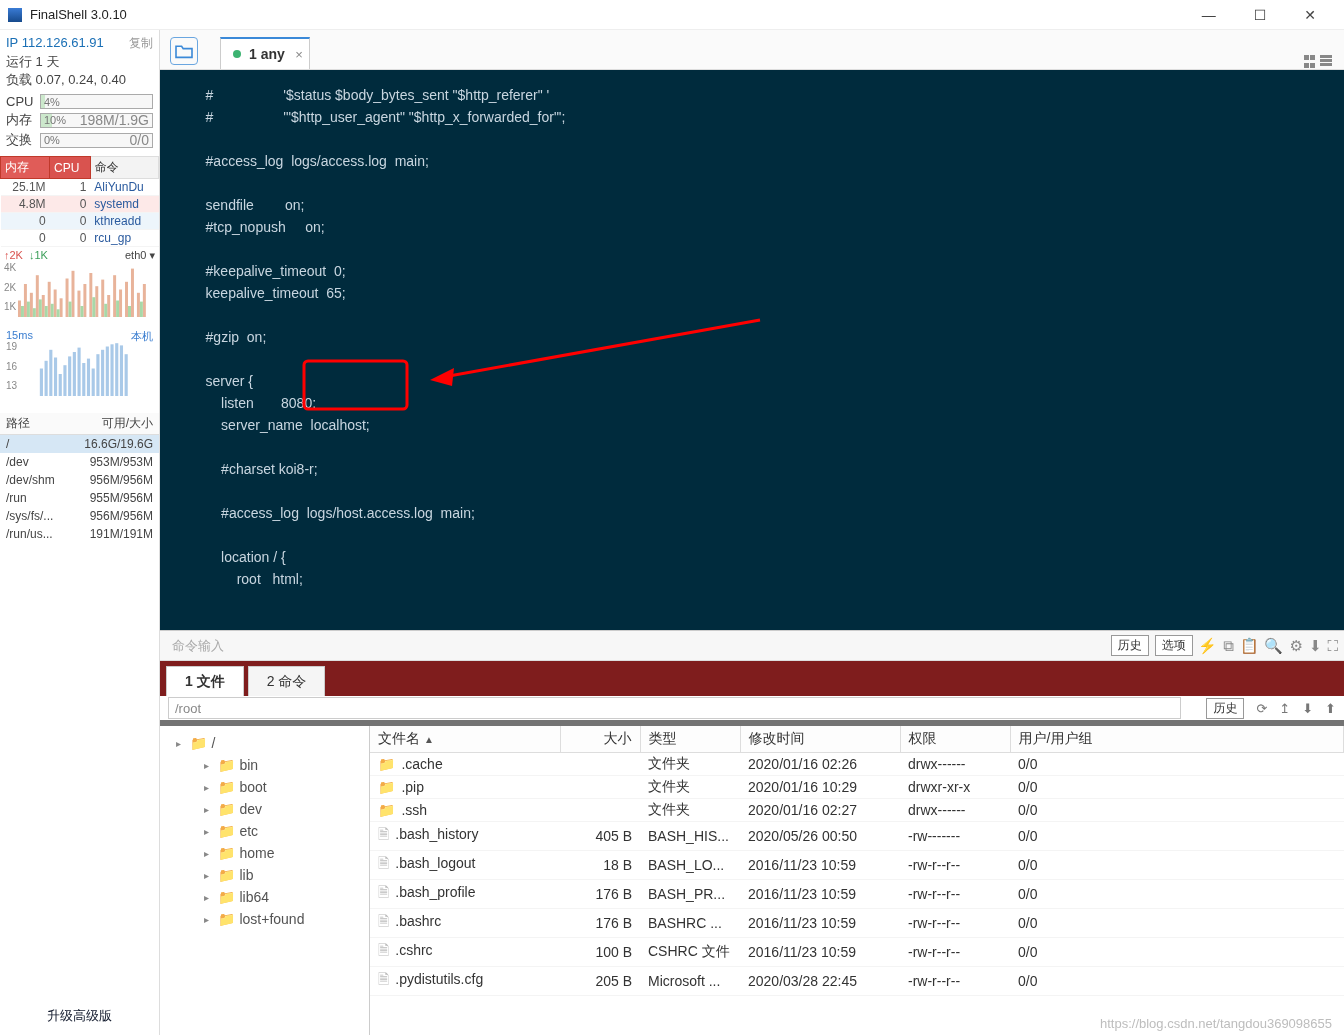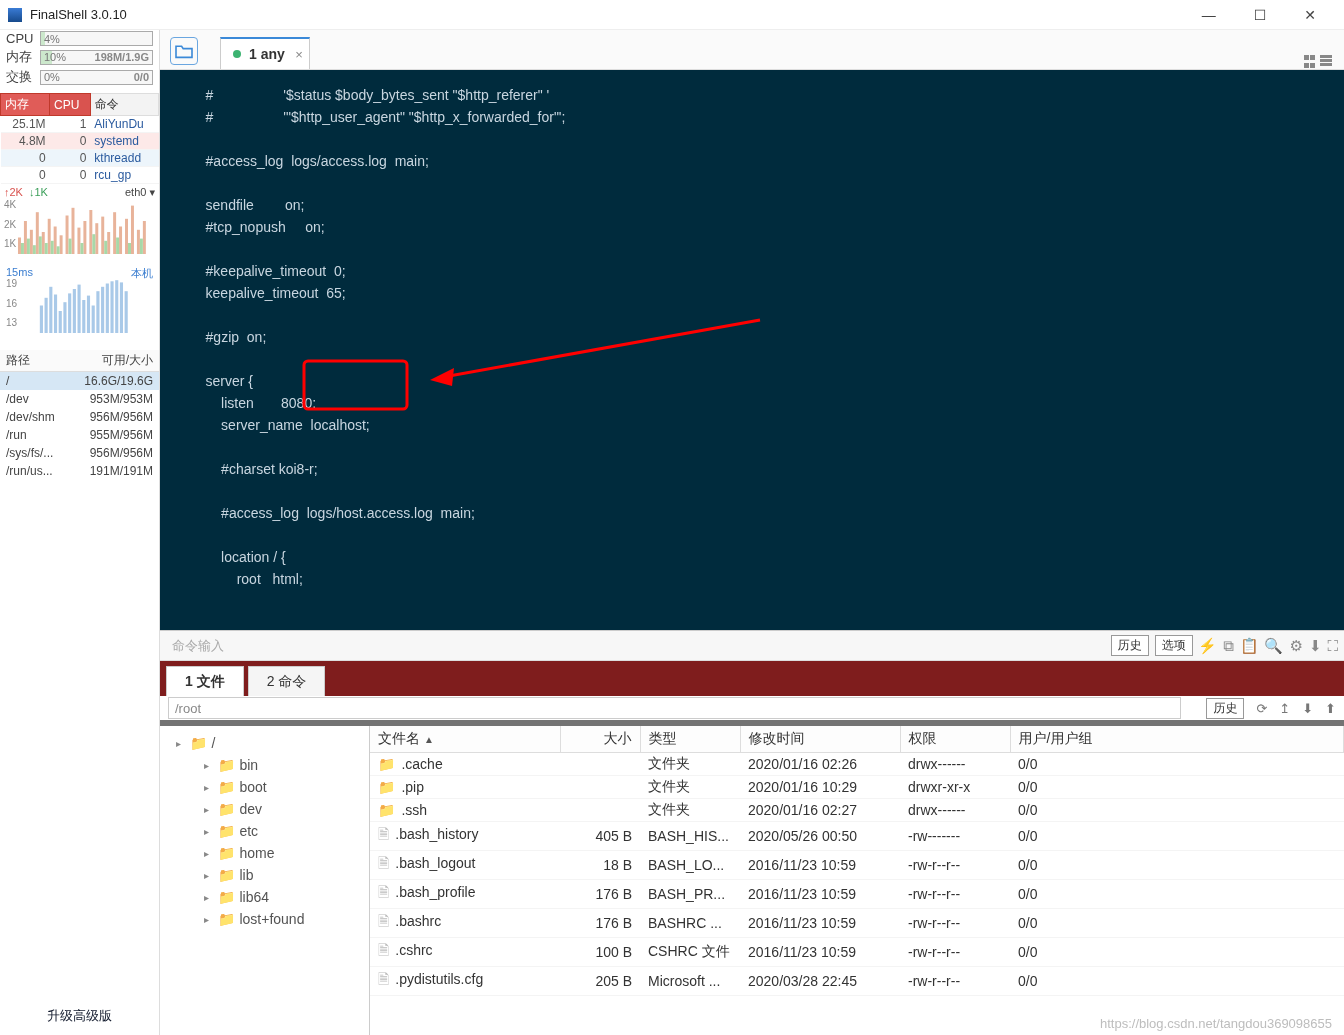--- a/index.html
+++ b/index.html
@@ -15,21 +15,21 @@
 
 .sidebar { position:absolute; left:0; top:30px; width:160px; bottom:0; background:#fff; border-right:1px solid #ddd; }
 .sidebar .info { padding:4px 6px; color:#444; font-size:13px; }
 .sidebar .info .row { display:flex; justify-content:space-between; padding:1px 0;}
 .sidebar .info .ip { color:#1a6fb5; }
 .sidebar .info .copy { color:#999; font-size:12px;}
 .sidebar .stat { display:flex; align-items:center; padding:1px 6px; gap:4px;}
 .sidebar .stat .lbl { width:30px; color:#444;}
 .sidebar .stat .bar { flex:1; height:15px; border:1px solid #aaa; background:#f7f7f7; position:relative; font-size:11px; color:#777; display:flex; align-items:center; padding-left:3px;}
 .sidebar .stat .bar .fill { position:absolute; left:0; top:0; bottom:0; background:#cce8cc;}
-.sidebar .stat .sub { font-size:11px; color:#888; margin-left:0;font-weight:bold;}
+.sidebar .stat .sub { font-size:14px; color:#888; margin-left:0;}
 
 
 .proctbl { margin-top:6px; font-size:12px; width:100%; border-collapse:collapse;}
 .proctbl th { background:#d9534f; color:#fff; font-weight:normal; padding:2px 4px; text-align:left; border:1px solid #c0392b;}
 .proctbl th:first-child { background:#e05c58;}
 .proctbl th:nth-child(2) { background:#d9534f;}
 .proctbl th:nth-child(3) { background:#f3f3f3; color:#333; border-color:#ddd;}
 .proctbl td { padding:1px 4px; text-align:right; border-bottom:1px solid #f4f4f4; color:#555;}
 .proctbl td:last-child { text-align:left; color:#2a5a9e;}
 .proctbl tr:nth-child(2) td { background:#fde9e8;}
@@ -116,20 +116,28 @@
   <div class="app-icon"></div>
   <div class="title">FinalShell 3.0.10</div>
   <div class="winbtns">
     <span>—</span>
     <span>☐</span>
     <span>✕</span>
   </div>
 </div>
 
 <div class="sidebar">
+  <div class="info">
+    <div class="row">
+        <span class="ip">IP 112.126.61.91</span>
+        <span class="copy">复制</span>
+      </div>
+    <div>运行 1 天</div>
+    <div>负载 0.07, 0.24, 0.40</div>
+  </div>
   <div class="stat">
     <span class="lbl">CPU</span>
     <span class="bar">
         <span class="fill" style="width:4%"></span>
         <span style="position:relative">4%</span>
       </span>
   </div>
   <div class="stat">
     <span class="lbl">内存</span>
     <span class="bar">

